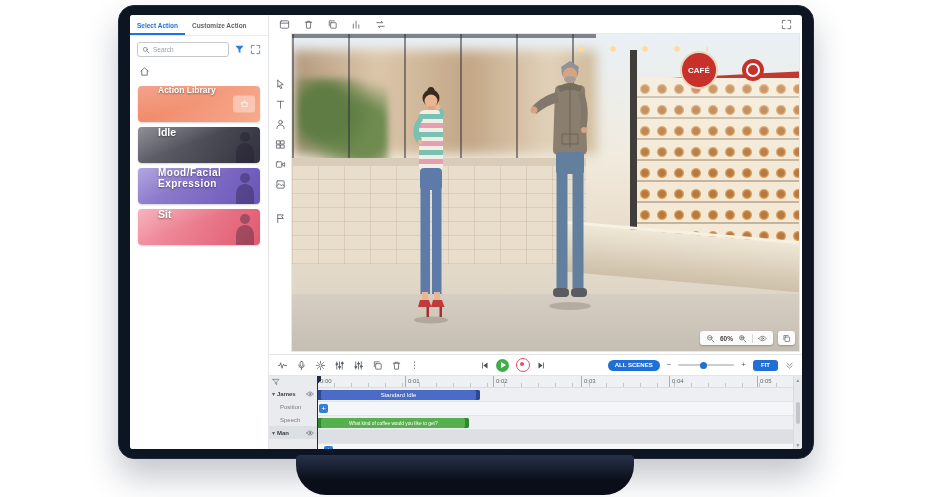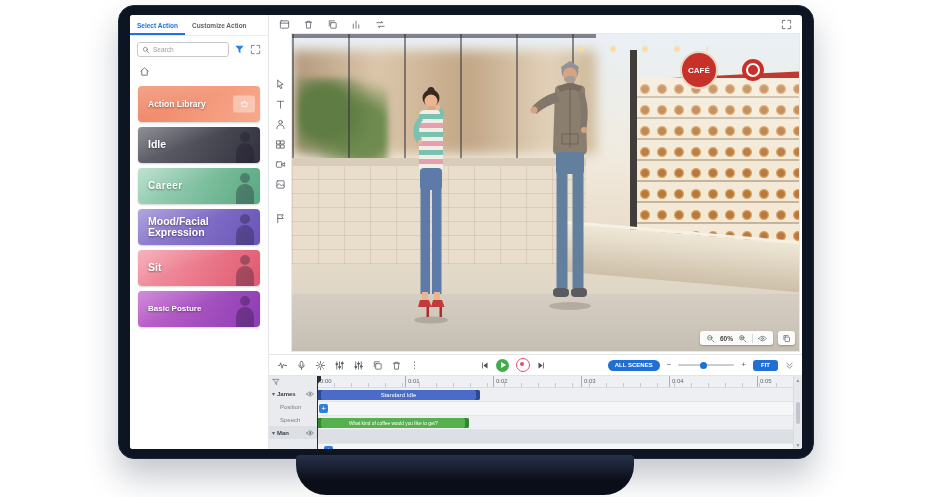--- a/index.html
+++ b/index.html
@@ -22,21 +22,21 @@
   .sidebar{width:138px;flex:0 0 138px;border-right:1px solid #e4e6e8;display:flex;flex-direction:column;background:#fff}
   .tabs{display:flex;height:20px;align-items:stretch;border-bottom:1px solid #ececec;font-size:6.5px;font-weight:bold}
   .tab{padding:0 7px;display:flex;align-items:center;color:#5f6368;cursor:pointer}
   .tab.active{color:#1a73e8;box-shadow:inset 0 -2px 0 #1a73e8}
   .search-row{display:flex;align-items:center;gap:5px;padding:6px 7px 4px}
   .search-box{flex:1;display:flex;align-items:center;gap:3px;border:1px solid #c6c9cc;border-radius:3px;height:13px;padding:0 4px;background:#fff}
   .search-box input{border:none;outline:none;width:100%;font-size:6.5px;color:#333;background:transparent;padding:0}
   .search-box input::placeholder{color:#9aa0a6}
   .home-row{padding:2px 9px 1px}
   .cards{flex:1;padding:4px 8px 6px;display:flex;flex-direction:column;gap:5px;overflow:hidden}
-  .card{position:relative;height:36px;flex:0 0 36px;border-radius:4px;display:flex;align-items:center;padding:0 10px;box-shadow:0 1px 2px rgba(0,0,0,.18);background:linear-gradient(120deg,var(--c1),var(--c2));overflow:hidden;cursor:pointer}
+  .card{position:relative;height:36px;flex:0 0 36px;border-radius:4px;display:flex;padding:0 20px;box-shadow:0 1px 2px rgba(0,0,0,.18);background:linear-gradient(120deg,var(--c1),var(--c2));overflow:hidden;cursor:pointer}
   .card::after{content:"";position:absolute;inset:0;background:linear-gradient(160deg,rgba(255,255,255,.25),rgba(255,255,255,0) 45%)}
   .card .sil{position:absolute;right:5px;bottom:-2px;height:36px;width:26px;fill:rgba(25,18,40,.32)}
   .card-label{position:relative;z-index:1;color:#fff;font-weight:bold;font-size:10.5px;line-height:1.05;text-shadow:0 1px 2px rgba(0,0,0,.45)}
   .cards .card:nth-child(1) .card-label{font-size:8.5px}
   .cards .card:nth-child(3) .card-label{font-size:10px;letter-spacing:.5px}
   .cards .card:nth-child(6) .card-label{font-size:8px;max-width:80px}
   .cards .card:nth-child(7) .card-label{font-size:17px}
   .lib-box{position:absolute;right:5px;top:50%;transform:translateY(-50%);width:22px;height:17px;background:rgba(255,255,255,.38);border-radius:3px;display:flex;align-items:center;justify-content:center;z-index:1}
 
   
@@ -155,47 +155,33 @@
                 </svg>
             </span>
           </div>
           <div class="card" style="--c1:#6a6a74;--c2:#32323e">
             <svg class="sil" viewBox="0 0 26 36">
                 <circle cx="16" cy="8" r="5"></circle>
                 <path d="M16 14c-6 0-9 5-9 11v11h18V25c0-6-3-11-9-11z"></path>
               </svg>
             <span class="card-label">Idle</span>
           </div>
-          <div class="card" style="--c1:#a8d8c0;--c2:#58a880">
-            <svg class="sil" viewBox="0 0 26 36">
-                <circle cx="16" cy="8" r="5"></circle>
-                <path d="M16 14c-6 0-9 5-9 11v11h18V25c0-6-3-11-9-11z"></path>
-              </svg>
-            <span class="card-label">Career</span>
-          </div>
           <div class="card" style="--c1:#9888d4;--c2:#6a55b8">
             <svg class="sil" viewBox="0 0 26 36">
                 <circle cx="16" cy="8" r="5"></circle>
                 <path d="M16 14c-6 0-9 5-9 11v11h18V25c0-6-3-11-9-11z"></path>
               </svg>
             <span class="card-label">Mood/Facial Expression</span>
           </div>
           <div class="card" style="--c1:#f49aa8;--c2:#e05a70">
             <svg class="sil" viewBox="0 0 26 36">
                 <circle cx="16" cy="8" r="5"></circle>
                 <path d="M16 14c-6 0-9 5-9 11v11h18V25c0-6-3-11-9-11z"></path>
               </svg>
             <span class="card-label">Sit</span>
-          </div>
-          <div class="card" style="--c1:#c268cc;--c2:#8c3cb4">
-            <svg class="sil" viewBox="0 0 26 36">
-                <circle cx="16" cy="8" r="5"></circle>
-                <path d="M16 14c-6 0-9 5-9 11v11h18V25c0-6-3-11-9-11z"></path>
-              </svg>
-            <span class="card-label">Basic Posture</span>
           </div>
         </div>
       </div>
 
       <div class="main">
 
         <div class="vtoolbar">
           <svg class="ic" viewBox="0 0 24 24">
               <rect x="3" y="4" width="18" height="16" rx="2"></rect>
               <path d="M3 9h18"></path>

